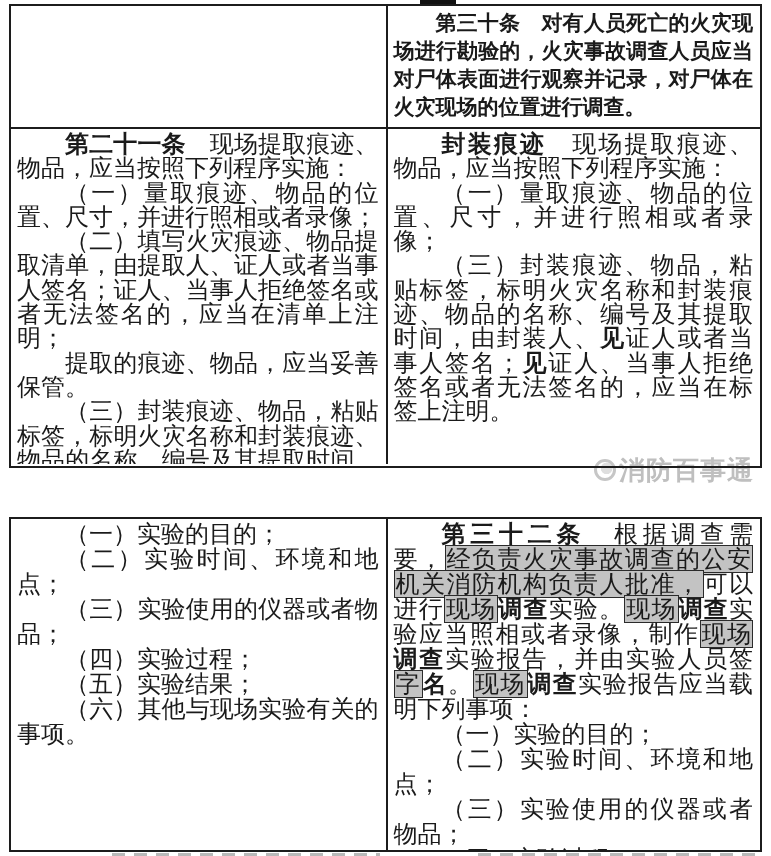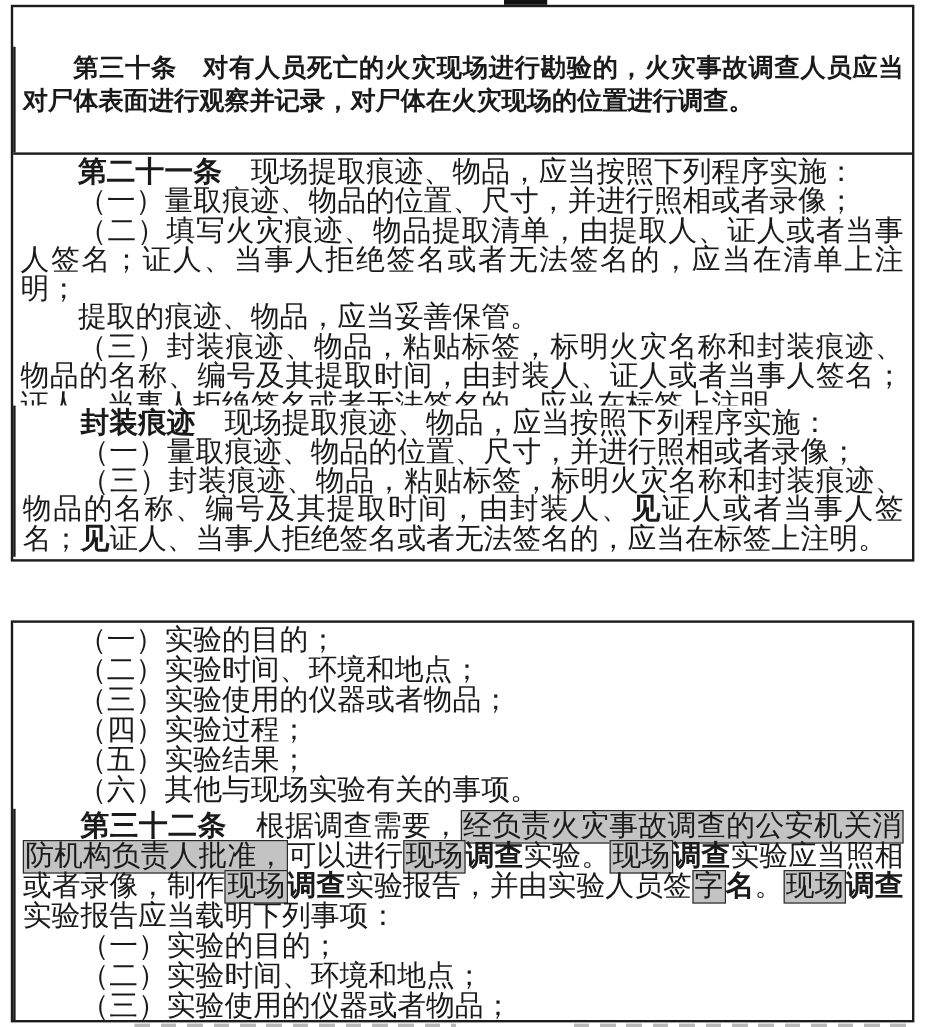--- a/index.html
+++ b/index.html
@@ -11,21 +11,21 @@
   .page{position:relative;width:771px;height:856px;background:#fff;}
 
   
   .tbl{
     position:absolute;left:9px;width:753px;
     border:2px solid #1c1c1c;box-sizing:border-box;
     background:#fff;
   }
   #tbl-0{top:4px;height:464px;}
   #tbl-1{top:517px;height:335px;}
-  .row{display:grid;grid-template-columns:1fr;box-sizing:border-box;}
+  .row{display:grid;grid-template-columns:1fr 1fr;box-sizing:border-box;}
   .row + .row{border-top:2px solid #1c1c1c;}
   .cell{
     box-sizing:border-box;overflow:hidden;
     padding:3px 7px 2px 6px;
     font-size:24px;line-height:24.3px;
     text-align:justify;
   }
   .cell.right{border-left:2px solid #1c1c1c;}
   #tbl-0 .row:nth-child(1){height:121px;}
   #tbl-0 .row:nth-child(1) .cell{font-size:21px;line-height:28px;}
@@ -118,13 +118,17 @@
           <p><span>（四）实验过程；</span></p>
           <p><span>（五）实验结果；</span></p>
           <p><span>（六）其他与</span><span class="hl">现场</span><span class="b">调查</span><span>实验有关的事项。</span></p>
         </div>
       </div>
     </div>
 
   <div class="remnant-bottom l"></div>
   <div class="remnant-bottom r"></div>
 
+  <div class="watermark">
+    <span class="wm-logo"></span>
+    <span class="wm-text">消防百事通</span>
+  </div>
 </div>
 
 </body></html>

